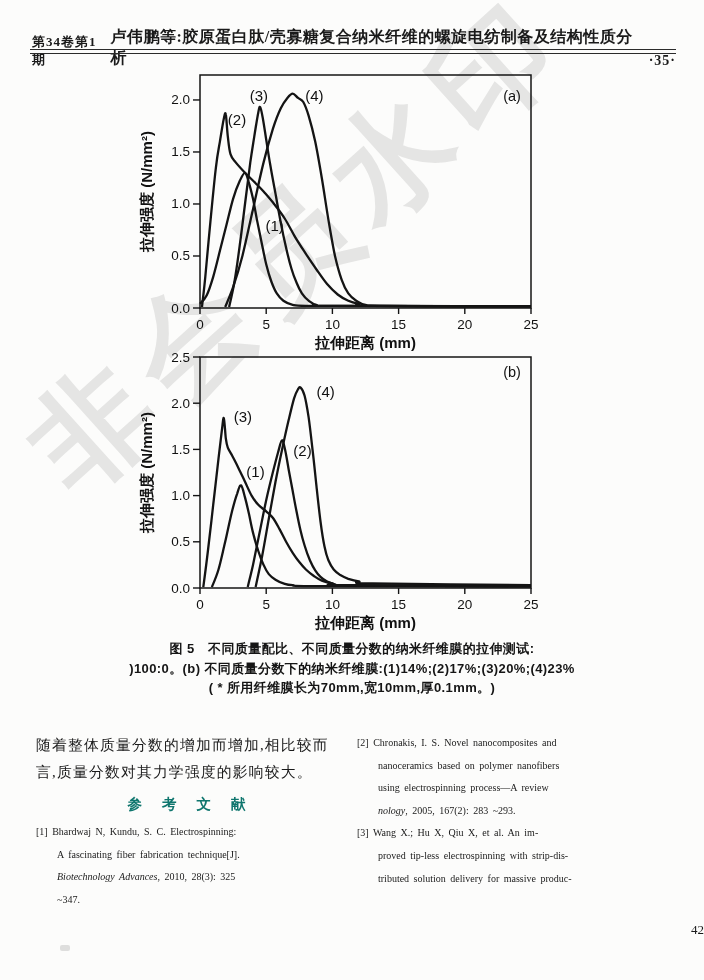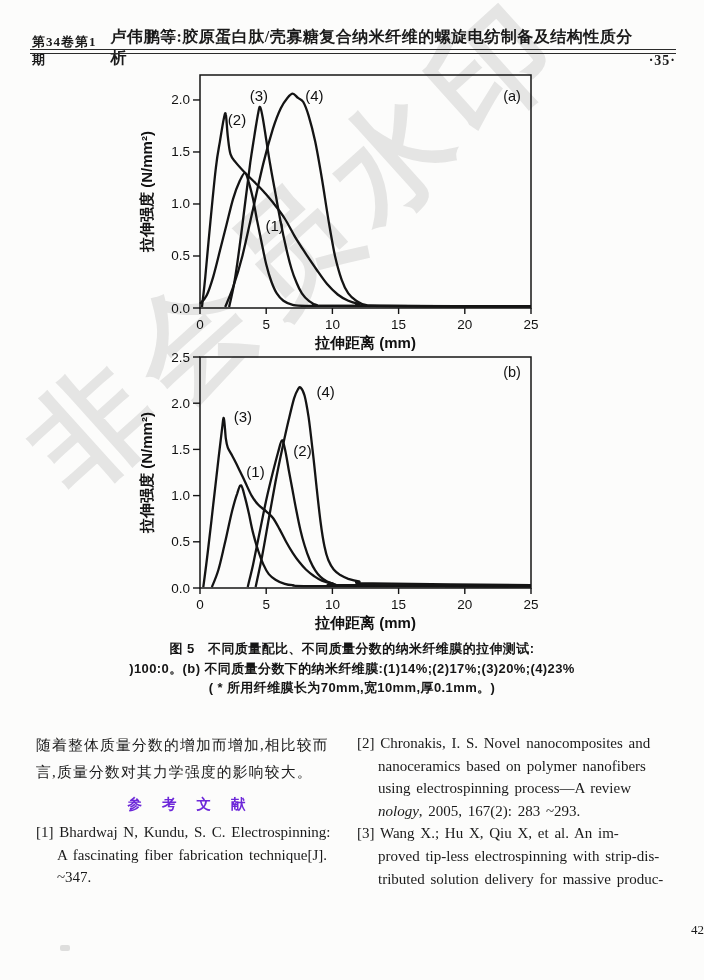--- a/index.html
+++ b/index.html
@@ -24,22 +24,22 @@
   #chart-b{top:340px;}
   
   .caption{position:absolute;top:639px;left:0;width:704px;text-align:center;
            font-family:"Liberation Sans",sans-serif;font-weight:bold;font-size:13px;
            line-height:19.5px;letter-spacing:0.4px;color:#151515;}
   
   .cols{position:absolute;top:732px;left:36px;width:640px;display:flex;gap:12px;}
   .col{width:309px;}
   .para{font-size:14.8px;line-height:27px;letter-spacing:1.2px;}
   .ref-head{text-align:center;font-family:"Liberation Sans",sans-serif;font-weight:bold;
-            font-size:14.5px;letter-spacing:8px;margin:9px 0 7px 0;color:#6d28d9;}
-  .ref{font-size:15px;line-height:22.6px;word-spacing:2px;}
+            font-size:14.5px;letter-spacing:8px;margin:9px 0 7px 0;color:#0f766e;}
+  .ref{font-size:10px;line-height:22.6px;word-spacing:2px;}
   .ref .line{white-space:nowrap;}
   .ref .line + .line{padding-left:21px;}
   .it{font-style:italic;}
   
   .foot{position:absolute;top:922px;left:0;width:704px;text-align:right;font-size:13px;}
   .smudge{position:absolute;left:60px;top:945px;width:10px;height:6px;background:#c9c9c9;
           border-radius:2px;opacity:.6;}
 </style>
 </head>
 <body>
@@ -139,20 +139,21 @@
   <div class="cols">
     <div class="col">
       <div class="para">
           <div class="line"><span>随着整体质量分数的增加而增加,相比较而</span></div>
           <div class="line"><span>言,质量分数对其力学强度的影响较大。</span></div>
         </div>
       <div class="ref-head">参 考 文 献</div>
       <div class="ref">
           <div class="line"><span>[1] Bhardwaj N, Kundu, S. C. Electrospinning:</span></div>
           <div class="line"><span>A fascinating fiber fabrication technique[J].</span></div>
+          <div class="line"><span class="it">Biotechnology Advances</span><span>, 2010, 28(3): 325</span></div>
           <div class="line"><span>~347.</span></div>
         </div>
     </div>
     <div class="col">
       <div class="ref">
           <div class="line"><span>[2] Chronakis, I. S. Novel nanocomposites and</span></div>
           <div class="line"><span>nanoceramics based on polymer nanofibers</span></div>
           <div class="line"><span>using electrospinning process—A review</span></div>
           <div class="line"><span class="it">nology</span><span>, 2005, 167(2): 283 ~293.</span></div>
         </div>

